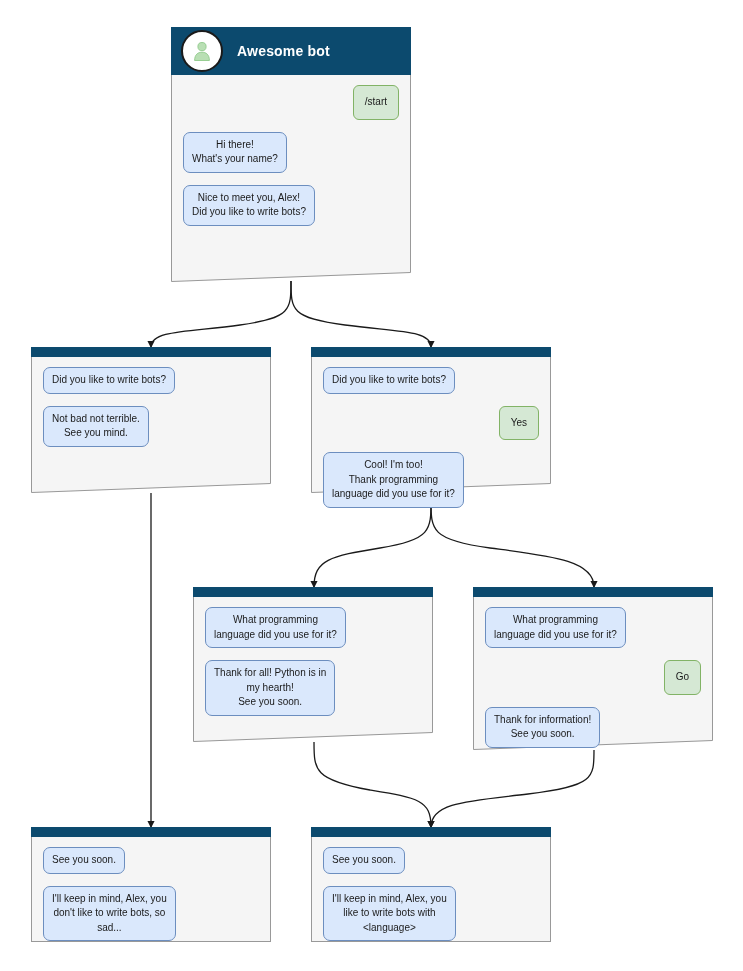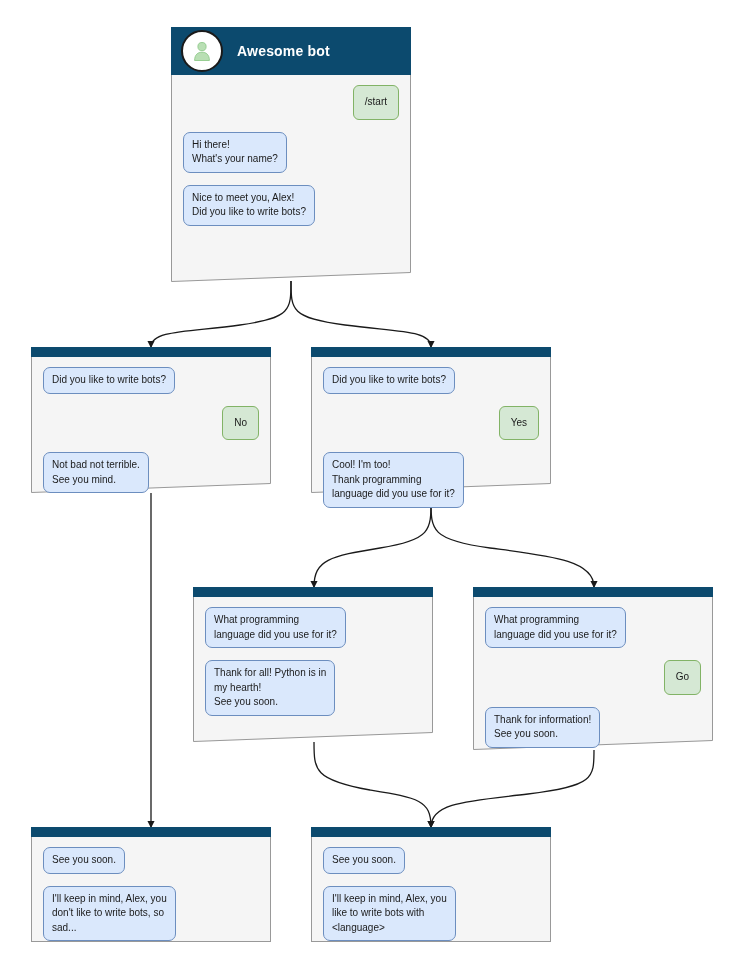--- a/index.html
+++ b/index.html
@@ -106,20 +106,21 @@
     color: #1a1a1a;
     border-radius: 7px;
     padding: 5px 8px;
     box-sizing: border-box;
     white-space: pre-line;
     max-width: 185px;
   }
   .bubble.bot {
     background: #dae8fc;
     border: 1px solid #6c8ebf;
+    text-align: center;
   }
   .bubble.user {
     background: #d5e8d4;
     border: 1px solid #82b366;
     padding: 9px 11px;
     border-radius: 6px;
   }
 </style>
 </head>
 <body>
@@ -180,23 +181,20 @@
   <div class="node child skew-left" style="left:31px; top:347px; width:240px; height:146px;">
     <div class="node-shape"></div>
     <svg class="node-outline" viewBox="0 0 240 146" preserveAspectRatio="none">
       <polygon points="0.5,0.5 239.5,0.5 239.5,136.5 0.5,145.5" fill="none" stroke="#999999" stroke-width="1" vector-effect="non-scaling-stroke"></polygon>
     </svg>
     <div class="node-header"></div>
     <div class="node-body" style="top:10px;">
       <div class="msg-row left">
         <div class="bubble bot">Did you like to write bots?</div>
       </div>
-      <div class="msg-row right">
-        <div class="bubble user">No</div>
-      </div>
       <div class="msg-row left">
         <div class="bubble bot">Not bad not terrible.
 See you mind.</div>
       </div>
     </div>
   </div>
 
   <div class="node child skew-left" style="left:311px; top:347px; width:240px; height:146px;">
     <div class="node-shape"></div>
     <svg class="node-outline" viewBox="0 0 240 146" preserveAspectRatio="none">

